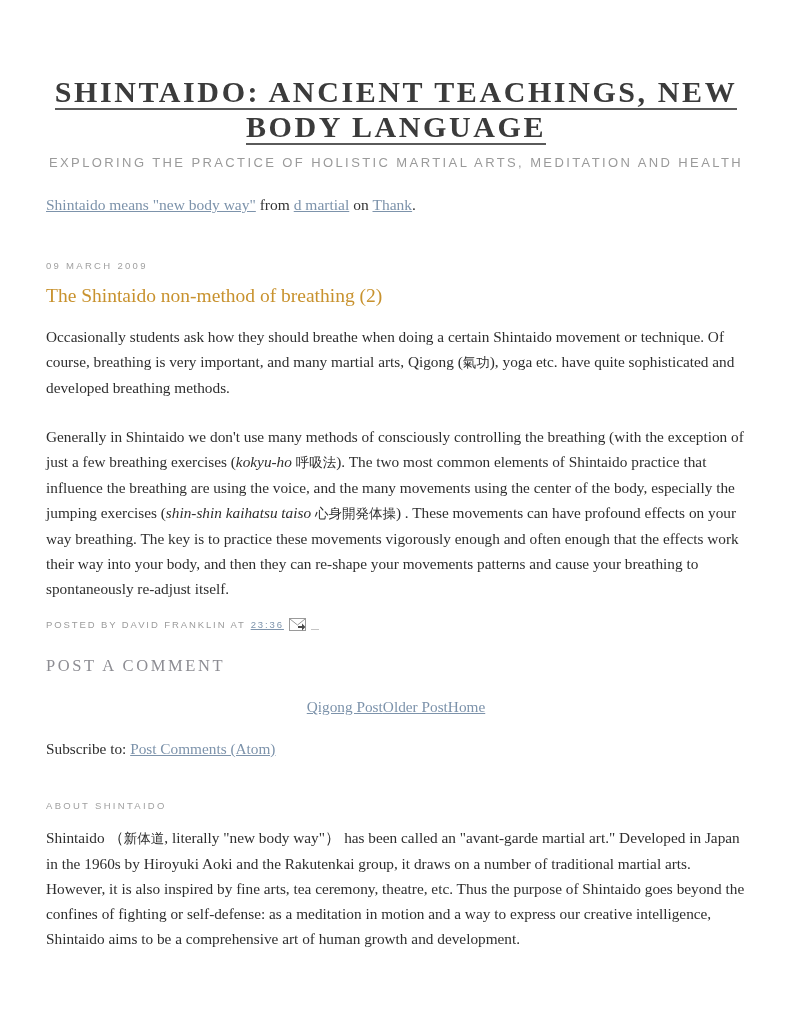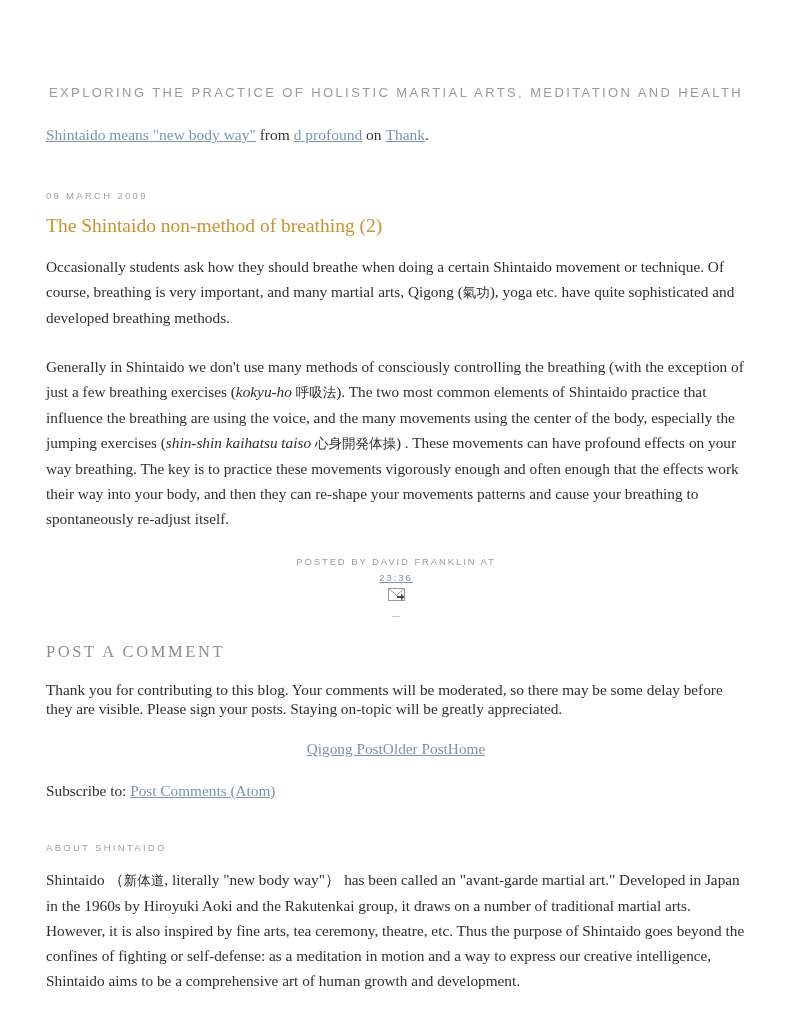--- a/index.html
+++ b/index.html
@@ -100,30 +100,29 @@
   .post-body p {
     margin: 0 0 24px 0;
   }
   .post-body p:last-child {
     margin-bottom: 0;
   }
   .jp { font-family: "DejaVu Sans", sans-serif; font-size: 13.5px; margin-top: 44px; }
   em { font-style: italic; }
 
   .post-footer {
-    margin-top: 25px;
+    margin-top: 17px;
     font-family: "Liberation Sans", sans-serif;
     font-size: 9.5px;
     letter-spacing: 1.9px;
     color: #9b9b9b;
     text-transform: uppercase;
     display: flex;
     align-items: center;
     gap: 5px;
-    flex-direction: column;
   }
   .post-footer a {
     color: #7d93ab;
     letter-spacing: 1.9px;
   }
   .mail-icon {
     display: inline-block;
     width: 17px;
     height: 13px;
     position: relative;
@@ -185,24 +184,25 @@
     color: #2e2e2e;
   }
 </style>
 </head>
 <body>
 
 <div class="page">
   <div class="content">
 
     <div class="blog-header">
+      <h1 class="blog-title"><span class="blog-title-inner">SHINTAIDO: ANCIENT TEACHINGS, NEW BODY LANGUAGE</span></h1>
       <div class="blog-subtitle">EXPLORING THE PRACTICE OF HOLISTIC MARTIAL ARTS, MEDITATION AND HEALTH</div>
     </div>
 
-    <div class="video-credit"><a href="#">Shintaido means "new body way"</a><span class="plain">&nbsp;</span><span class="plain">from</span><span class="plain">&nbsp;</span><a href="#">d profound</a><span class="plain">&nbsp;</span><span class="plain">on</span><span class="plain">&nbsp;</span><a href="#">Thank</a><span>.</span></div>
+    <div class="video-credit"><a href="#">Shintaido means "new body way"</a><span class="plain">&nbsp;</span><span class="plain">from</span><span class="plain">&nbsp;</span><a href="#">d martial</a><span class="plain">&nbsp;</span><span class="plain">on</span><span class="plain">&nbsp;</span><a href="#">Thank</a><span>.</span></div>
 
     <div class="post-date">09 MARCH 2009</div>
     <h2 class="post-title">The Shintaido non-method of breathing (2)</h2>
 
     <div class="post-body">
       <p><span>Occasionally students ask how they should breathe when doing a certain Shintaido movement or technique. Of course, breathing is very important, and many martial arts, Qigong (</span><span class="jp">氣功</span><span>), yoga etc. have quite sophisticated and developed breathing methods.</span></p>
 
       <p><span>Generally in Shintaido we don't use many methods of consciously controlling the breathing (with the exception of just a few breathing exercises (</span><em>kokyu-ho</em><span>&nbsp;</span><span class="jp">呼吸法</span><span>). The two most common elements of Shintaido practice that influence the breathing are using the voice, and the many movements using the center of the body, especially the jumping exercises (</span><em>shin-shin kaihatsu taiso</em><span>&nbsp;</span><span class="jp">心身開発体操</span><span>) . These movements can have profound effects on your way breathing. The key is to practice these movements vigorously enough and often enough that the effects work their way into your body, and then they can re-shape your movements patterns and cause your breathing to spontaneously re-adjust itself.</span></p>
     </div>
 
@@ -214,21 +214,20 @@
           <rect x="0.5" y="0.5" width="16" height="12" fill="#ffffff" stroke="#9a9a9a"></rect>
           <path d="M1 1 L8.5 7 L16 1" fill="none" stroke="#9a9a9a" stroke-width="1"></path>
           <path d="M9 8 l4 0 0 -2.4 3.4 3.4 -3.4 3.4 0 -2.4 -4 0 z" fill="#4a4a4a"></path>
         </svg>
       </span>
       <span class="footer-tail"></span>
     </div>
 
     <div class="section-heading post-comment-heading">POST A COMMENT</div>
 
-    <div class="comment-note">Thank you for contributing to this blog. Your comments will be moderated, so there may be some delay before they are visible. Please sign your posts. Staying on-topic will be greatly appreciated.</div>
 
     <div class="blog-pager"><a href="#">Qigong Post</a><a href="#">Older Post</a><a href="#">Home</a></div>
 
     <div class="subscribe-line"><span>Subscribe to:</span> <a href="#">Post Comments (Atom)</a></div>
 
     <div class="widget-title">ABOUT SHINTAIDO</div>
     <div class="widget-body"><span>Shintaido （</span><span class="jp">新体道</span><span>, literally "new body way"） has been called an "avant-garde martial art." Developed in Japan in the 1960s by Hiroyuki Aoki and the Rakutenkai group, it draws on a number of traditional martial arts. However, it is also inspired by fine arts, tea ceremony, theatre, etc. Thus the purpose of Shintaido goes beyond the confines of fighting or self-defense: as a meditation in motion and a way to express our creative intelligence, Shintaido aims to be a comprehensive art of human growth and development.</span></div>
 
   </div>
 </div>

